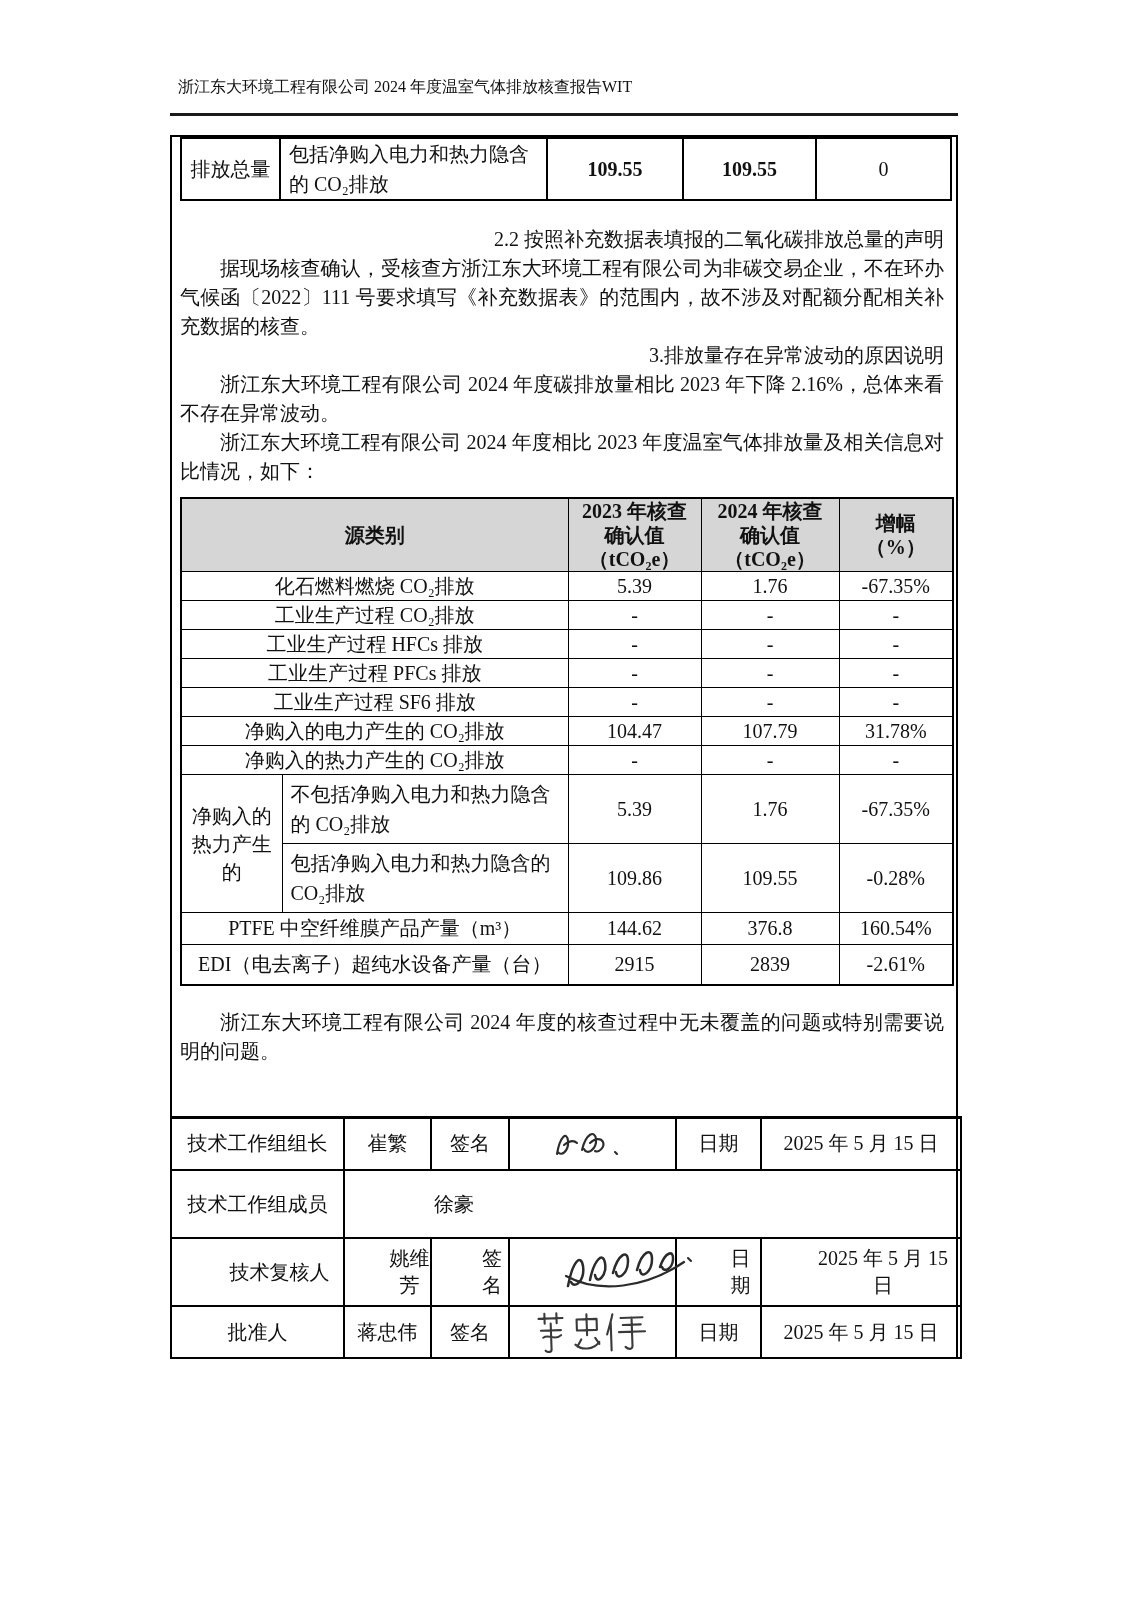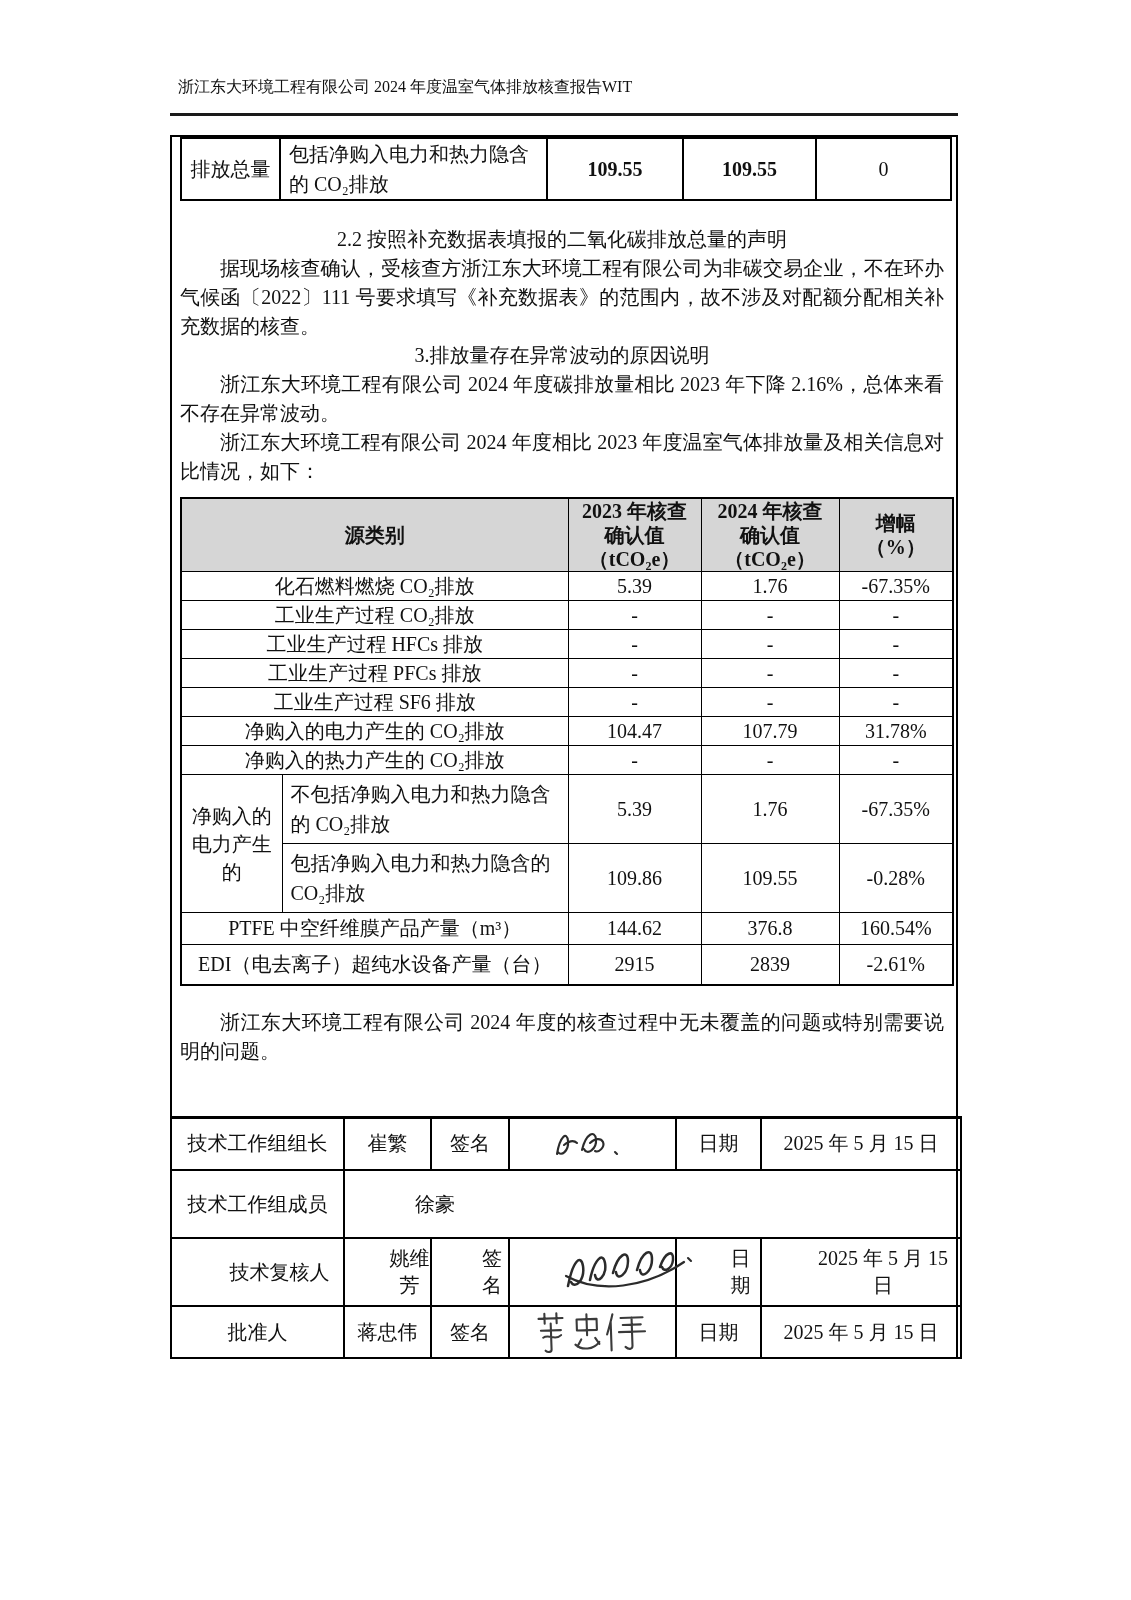--- a/index.html
+++ b/index.html
@@ -26,21 +26,21 @@
 
   
   .frag-table { margin-left:8px; width:770px; }
   .frag-table td { border-width:2px; height:61px; text-align:center; }
   .frag-label { padding:0 6px; line-height:28px; }
   .frag-desc  { text-align:left !important; padding:0 8px; line-height:30px; }
   .bold { font-weight:bold; }
 
   
   .text-block { margin:24px 12px 0 8px; font-size:20px; line-height:29px; }
-  .sec-heading { text-align:center; }
+  .sec-heading { text-align:right; }
   .para { text-align:justify; text-indent:2em; }
 
   
   .cmp-table { margin:11px 0 0 8px; width:772px; border:2.5px solid #000; }
   .cmp-table td { text-align:center; padding:0 2px; }
   .hdr { background:#d6d6d6; font-weight:bold; height:72px; line-height:24px; }
   .row-s  td { height:29px; }
   .row-g  td { height:64px; }
   .row-t1 td { height:32px; }
   .row-t2 td { height:40px; }
@@ -50,21 +50,21 @@
   
   .sig-table {
     position:absolute; left:-2px; bottom:-2px; width:792px;
     border-top:3.5px solid #000;
   }
   .sig-table td { border-width:2px; text-align:center; }
   .sig-r1 td { height:53px; }
   .sig-r2 td { height:68px; }
   .sig-r3 td { height:68px;padding-left:44px; }
   .sig-r4 td { height:40px; }
-  .member-cell { text-align:left !important; padding-left:70px; }
+  .member-cell { text-align:left !important; padding-left:89px; }
   .sig-cell svg { display:block; margin:0 auto; }
   .hand { stroke:#2b2b2b; stroke-width:2.1; fill:none; stroke-linecap:round; stroke-linejoin:round; }
 </style>
 </head>
 <body>
 
 <div class="page">
 
   <div class="doc-header">
     <span>浙江东大环境工程有限公司 2024 年度温室气体排放核查报告</span>
@@ -163,21 +163,21 @@
         <td>107.79</td>
         <td>31.78%</td>
       </tr>
       <tr class="row-s">
         <td colspan="2">净购入的热力产生的 CO₂排放</td>
         <td>-</td>
         <td>-</td>
         <td>-</td>
       </tr>
       <tr class="row-g">
-        <td rowspan="2" class="grp-label">净购入的电力产生的</td>
+        <td rowspan="2" class="grp-label">净购入的热力产生的</td>
         <td class="desc-cell">不包括净购入电力和热力隐含的 CO₂排放</td>
         <td>5.39</td>
         <td>1.76</td>
         <td>-67.35%</td>
       </tr>
       <tr class="row-g">
         <td class="desc-cell">包括净购入电力和热力隐含的 CO₂排放</td>
         <td>109.86</td>
         <td>109.55</td>
         <td>-0.28%</td>

